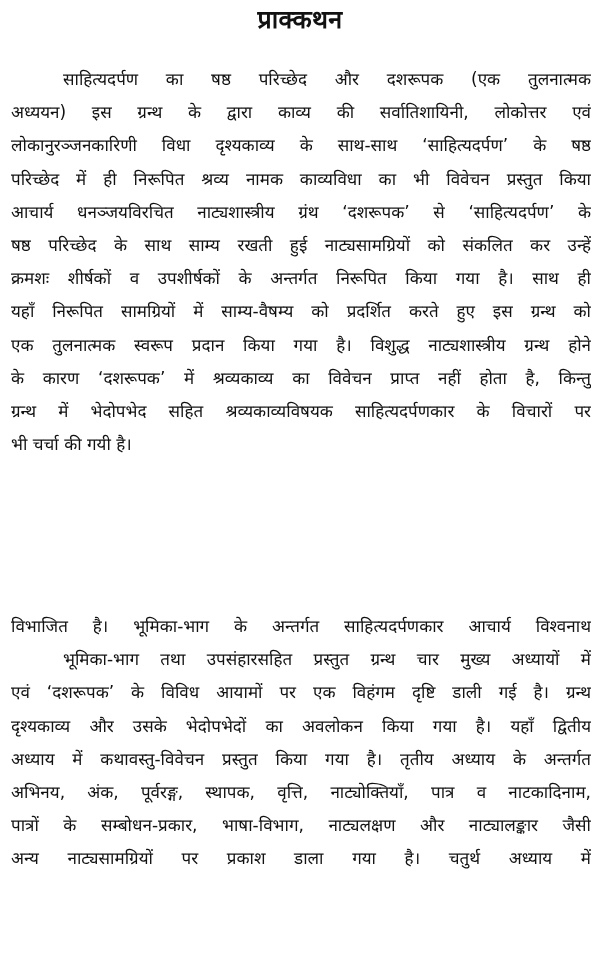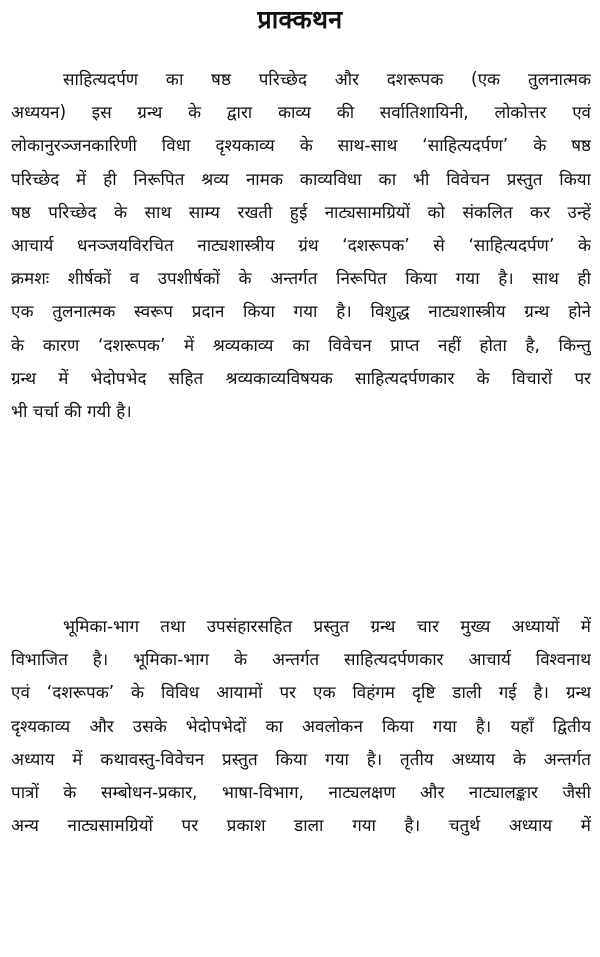--- a/index.html
+++ b/index.html
@@ -62,32 +62,34 @@
 
 <div class="page">
 
   <div class="title">प्राक्कथन</div>
 
   <div class="para" id="para-1">
     <span class="line indent">साहित्यदर्पण का षष्ठ परिच्छेद और दशरूपक (एक तुलनात्मक</span>
     <span class="line">अध्ययन) इस ग्रन्थ के द्वारा काव्य की सर्वातिशायिनी, लोकोत्तर एवं</span>
     <span class="line">लोकानुरञ्जनकारिणी विधा दृश्यकाव्य के साथ-साथ ‘साहित्यदर्पण’ के षष्ठ</span>
     <span class="line">परिच्छेद में ही निरूपित श्रव्य नामक काव्यविधा का भी विवेचन प्रस्तुत किया</span>
+    <span class="line">आचार्य धनञ्जयविरचित नाट्यशास्त्रीय ग्रंथ ‘दशरूपक’ से ‘साहित्यदर्पण’ के</span>
     <span class="line">षष्ठ परिच्छेद के साथ साम्य रखती हुई नाट्यसामग्रियों को संकलित कर उन्हें</span>
-    <span class="line">आचार्य धनञ्जयविरचित नाट्यशास्त्रीय ग्रंथ ‘दशरूपक’ से ‘साहित्यदर्पण’ के</span>
     <span class="line">क्रमशः शीर्षकों व उपशीर्षकों के अन्तर्गत निरूपित किया गया है। साथ ही</span>
+    <span class="line">यहाँ निरूपित सामग्रियों में साम्य-वैषम्य को प्रदर्शित करते हुए इस ग्रन्थ को</span>
     <span class="line">एक तुलनात्मक स्वरूप प्रदान किया गया है। विशुद्ध नाट्यशास्त्रीय ग्रन्थ होने</span>
     <span class="line">के कारण ‘दशरूपक’ में श्रव्यकाव्य का विवेचन प्राप्त नहीं होता है, किन्तु</span>
     <span class="line">ग्रन्थ में भेदोपभेद सहित श्रव्यकाव्यविषयक साहित्यदर्पणकार के विचारों पर</span>
     <span class="line last">भी चर्चा की गयी है।</span>
   </div>
 
   <div class="para" id="para-2">
+    <span class="line">विभाजित है। भूमिका-भाग के अन्तर्गत साहित्यदर्पणकार आचार्य विश्वनाथ</span>
     <span class="line indent">भूमिका-भाग तथा उपसंहारसहित प्रस्तुत ग्रन्थ चार मुख्य अध्यायों में</span>
-    <span class="line">विभाजित है। भूमिका-भाग के अन्तर्गत साहित्यदर्पणकार आचार्य विश्वनाथ</span>
     <span class="line">एवं ‘दशरूपक’ के विविध आयामों पर एक विहंगम दृष्टि डाली गई है। ग्रन्थ</span>
     <span class="line">दृश्यकाव्य और उसके भेदोपभेदों का अवलोकन किया गया है। यहाँ द्वितीय</span>
     <span class="line">अध्याय में कथावस्तु-विवेचन प्रस्तुत किया गया है। तृतीय अध्याय के अन्तर्गत</span>
+    <span class="line">अभिनय, अंक, पूर्वरङ्ग, स्थापक, वृत्ति, नाट्योक्तियाँ, पात्र व नाटकादिनाम,</span>
     <span class="line">पात्रों के सम्बोधन-प्रकार, भाषा-विभाग, नाट्यलक्षण और नाट्यालङ्कार जैसी</span>
     <span class="line">अन्य नाट्यसामग्रियों पर प्रकाश डाला गया है। चतुर्थ अध्याय में</span>
   </div>
 
 </div>
 
 </body></html>

